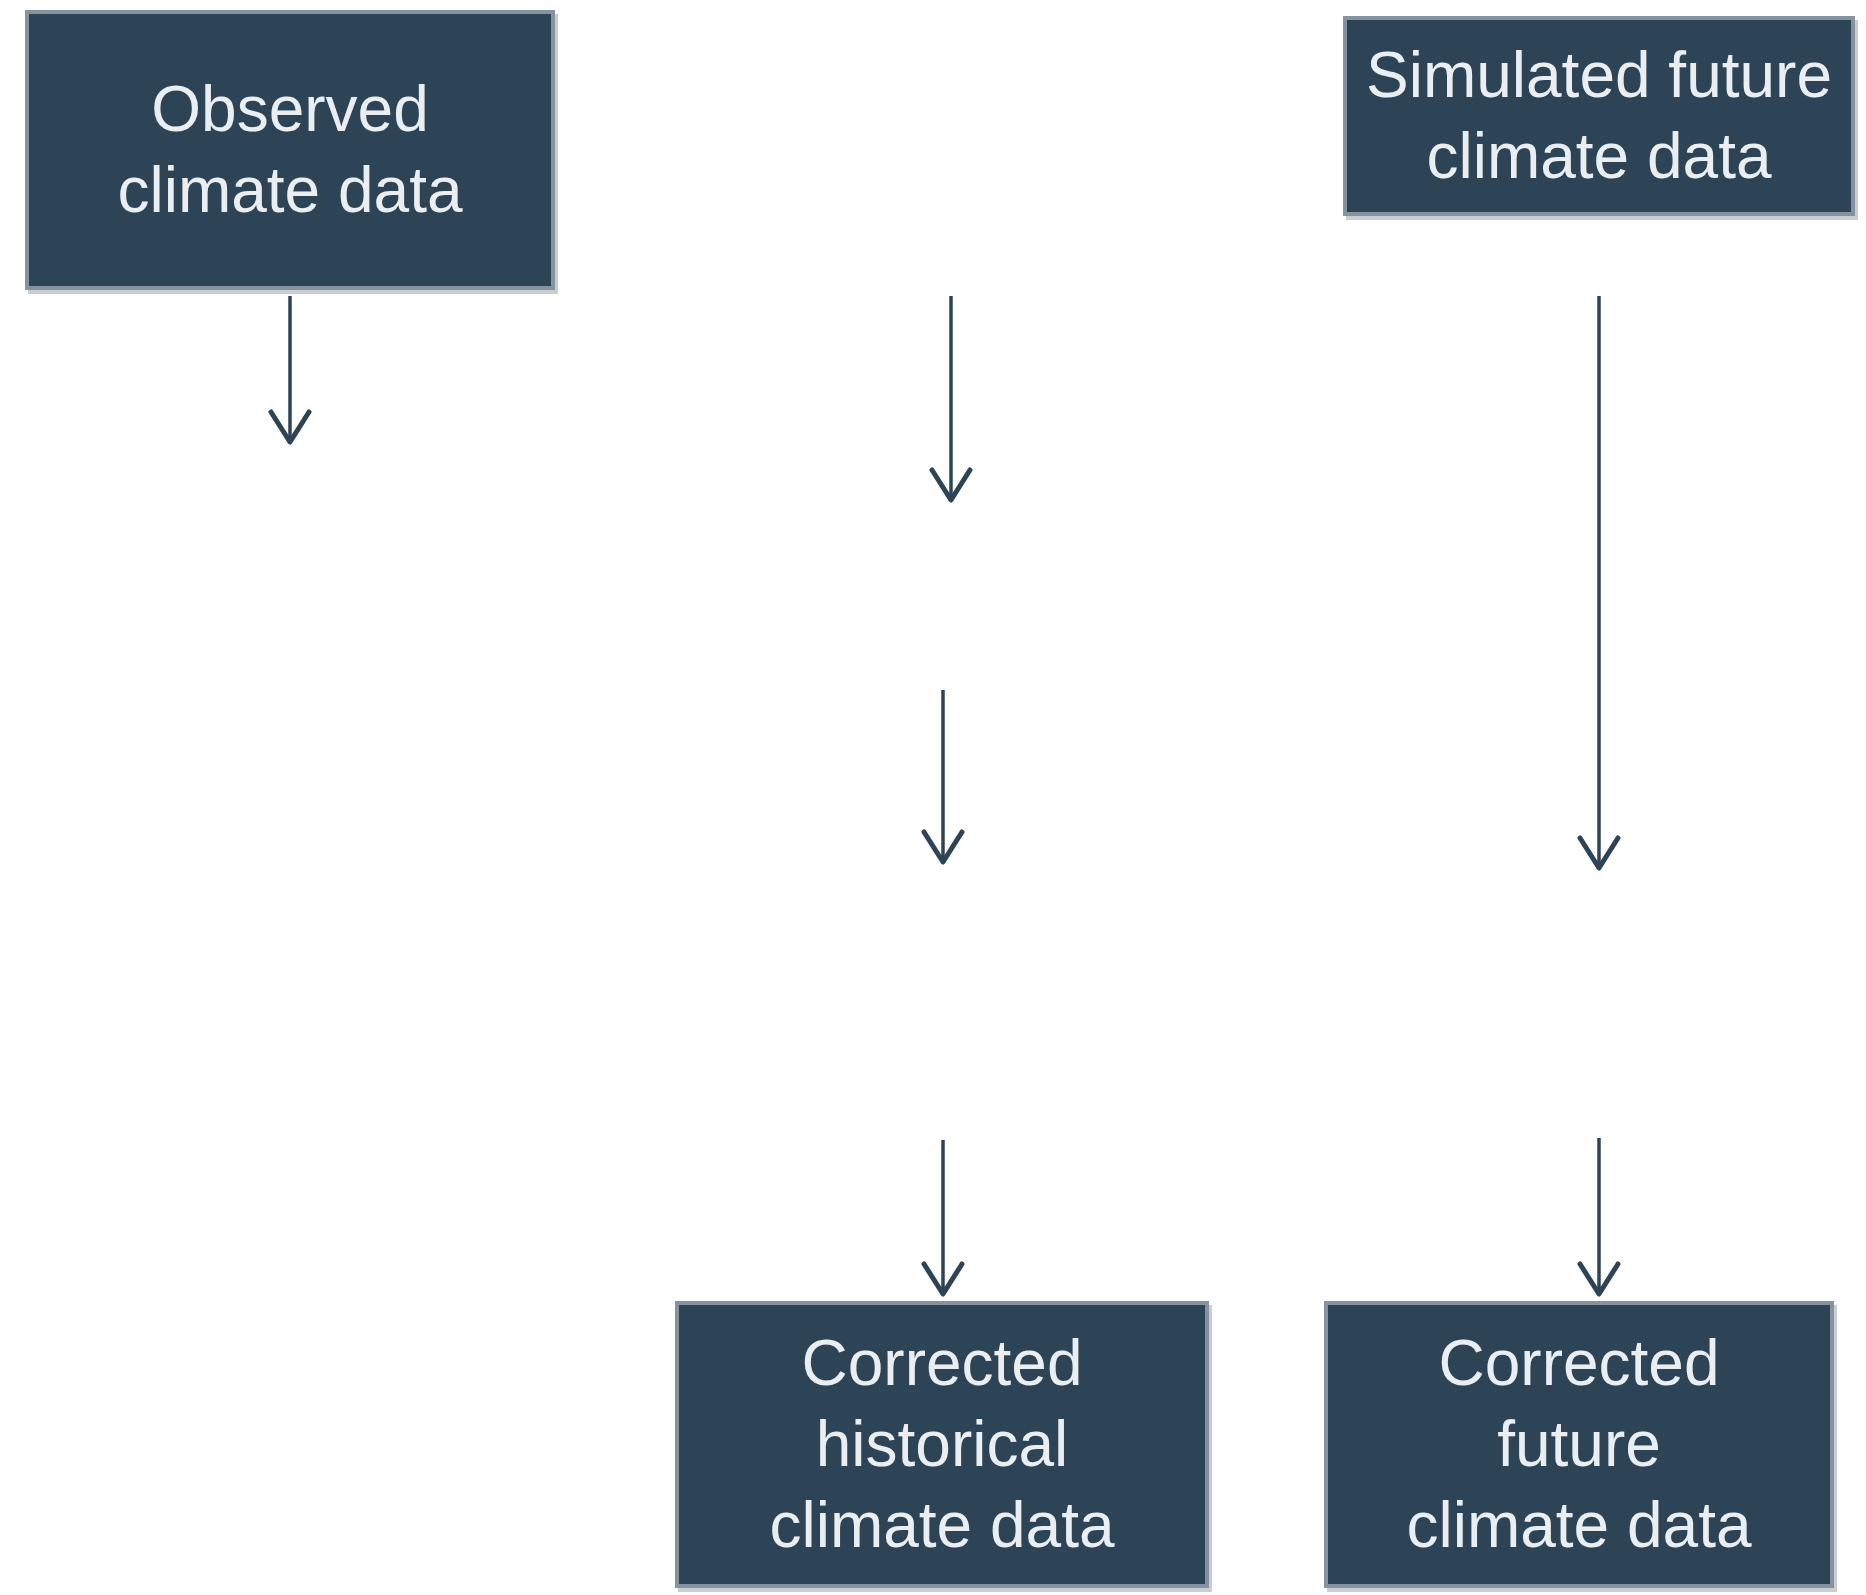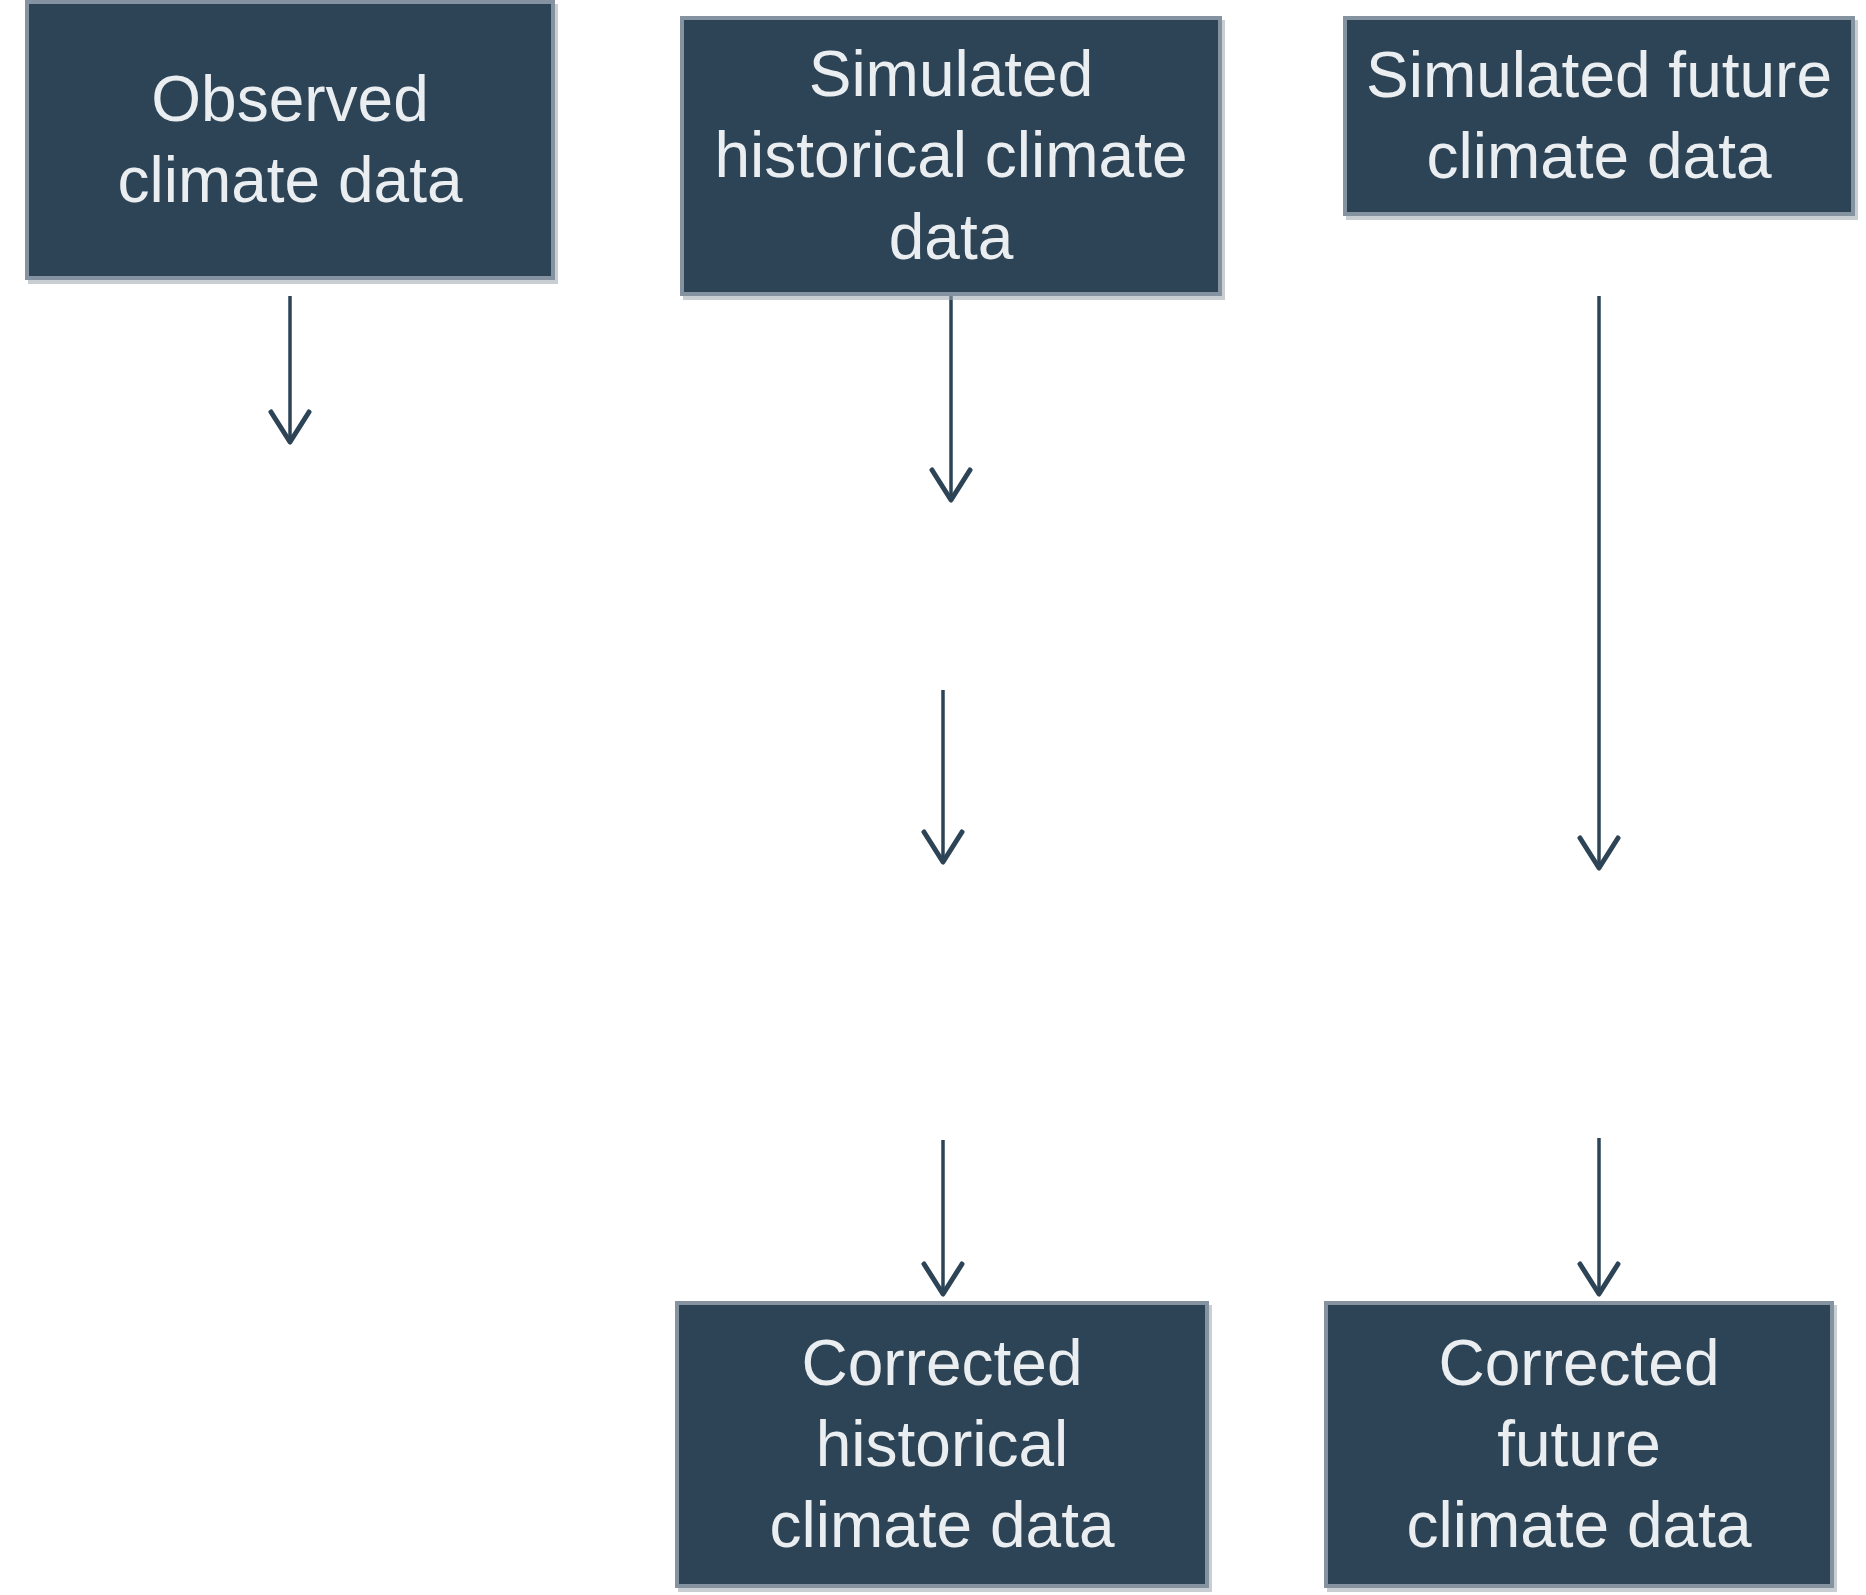--- a/index.html
+++ b/index.html
@@ -52,30 +52,25 @@
       </marker>
     </defs>
     <line class="arrow" x1="290" y1="296" x2="290" y2="442" marker-end="url(#arrowhead)"></line>
     <line class="arrow" x1="951" y1="296" x2="951" y2="500" marker-end="url(#arrowhead)"></line>
     <line class="arrow" x1="1599" y1="296" x2="1599" y2="868" marker-end="url(#arrowhead)"></line>
     <line class="arrow" x1="943" y1="690" x2="943" y2="862" marker-end="url(#arrowhead)"></line>
     <line class="arrow" x1="943" y1="1140" x2="943" y2="1294" marker-end="url(#arrowhead)"></line>
     <line class="arrow" x1="1599" y1="1138" x2="1599" y2="1294" marker-end="url(#arrowhead)"></line>
   </svg>
 
-  <div class="node box" style="left:25px;top:0;width:530px;height:280px">
+  <div class="node box" style="left:25px;top:10px;width:530px;height:280px">
     <span class="label">Observed
 climate data</span>
   </div>
 
-  <div class="node box" style="left:680px;top:16px;width:542px;height:280px">
-    <span class="label">Simulated
-historical climate
-data</span>
-  </div>
 
   <div class="node box" style="left:1343px;top:16px;width:512px;height:200px">
     <span class="label">Simulated future
 climate data</span>
   </div>
 
 
 
   <div class="node box" style="left:675px;top:1301px;width:534px;height:287px">
     <span class="label">Corrected

